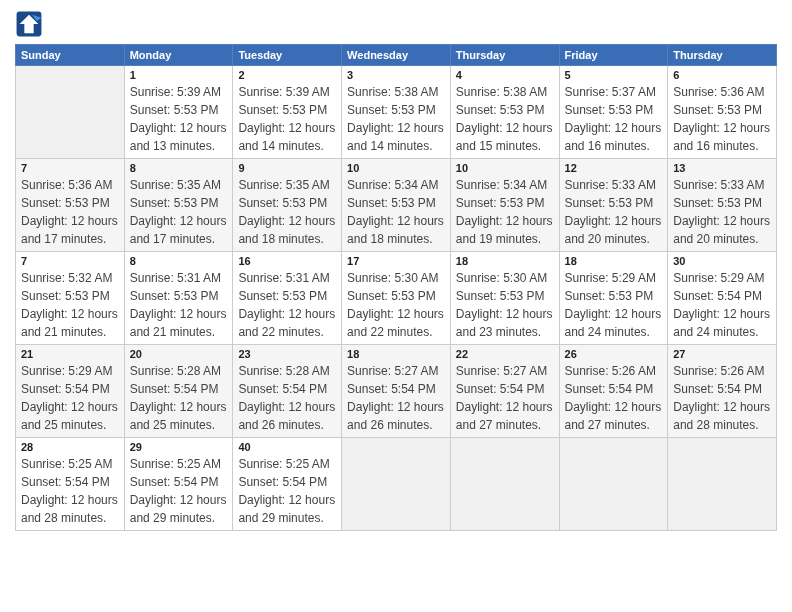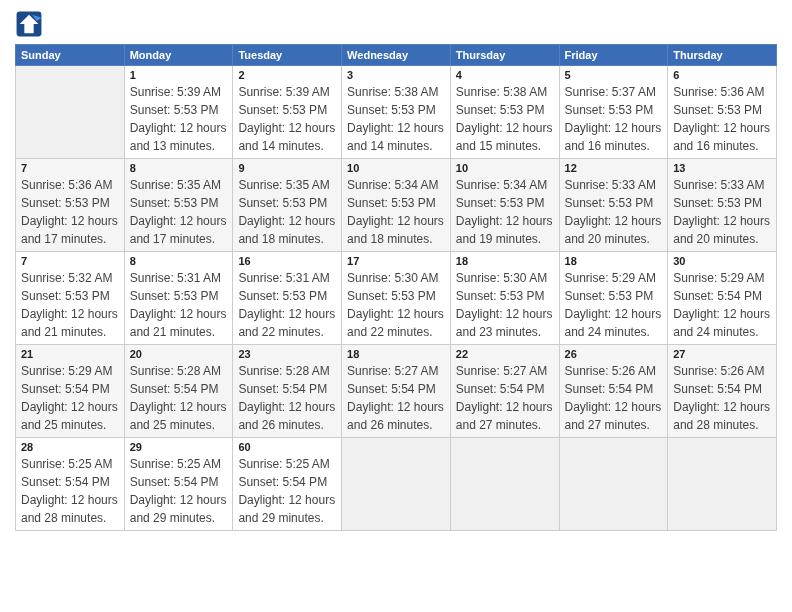--- a/index.html
+++ b/index.html
@@ -156,21 +156,21 @@
           <td><span class="day-num">20</span><span class="day-detail">Sunrise: 5:28 AM<br>Sunset: 5:54 PM<br>Daylight: 12 hours and 25 minutes.</span></td>
           <td><span class="day-num">23</span><span class="day-detail">Sunrise: 5:28 AM<br>Sunset: 5:54 PM<br>Daylight: 12 hours and 26 minutes.</span></td>
           <td><span class="day-num">18</span><span class="day-detail">Sunrise: 5:27 AM<br>Sunset: 5:54 PM<br>Daylight: 12 hours and 26 minutes.</span></td>
           <td><span class="day-num">22</span><span class="day-detail">Sunrise: 5:27 AM<br>Sunset: 5:54 PM<br>Daylight: 12 hours and 27 minutes.</span></td>
           <td><span class="day-num">26</span><span class="day-detail">Sunrise: 5:26 AM<br>Sunset: 5:54 PM<br>Daylight: 12 hours and 27 minutes.</span></td>
           <td><span class="day-num">27</span><span class="day-detail">Sunrise: 5:26 AM<br>Sunset: 5:54 PM<br>Daylight: 12 hours and 28 minutes.</span></td>
         </tr>
         <tr>
           <td><span class="day-num">28</span><span class="day-detail">Sunrise: 5:25 AM<br>Sunset: 5:54 PM<br>Daylight: 12 hours and 28 minutes.</span></td>
           <td><span class="day-num">29</span><span class="day-detail">Sunrise: 5:25 AM<br>Sunset: 5:54 PM<br>Daylight: 12 hours and 29 minutes.</span></td>
-          <td><span class="day-num">60</span><span class="day-detail">Sunrise: 5:25 AM<br>Sunset: 5:54 PM<br>Daylight: 12 hours and 29 minutes.</span></td>
+          <td><span class="day-num">40</span><span class="day-detail">Sunrise: 5:25 AM<br>Sunset: 5:54 PM<br>Daylight: 12 hours and 29 minutes.</span></td>
           <td class="empty"></td>
           <td class="empty"></td>
           <td class="empty"></td>
           <td class="empty"></td>
         </tr>
       </tbody>
   </table>
 </div>
 
 </body></html>

